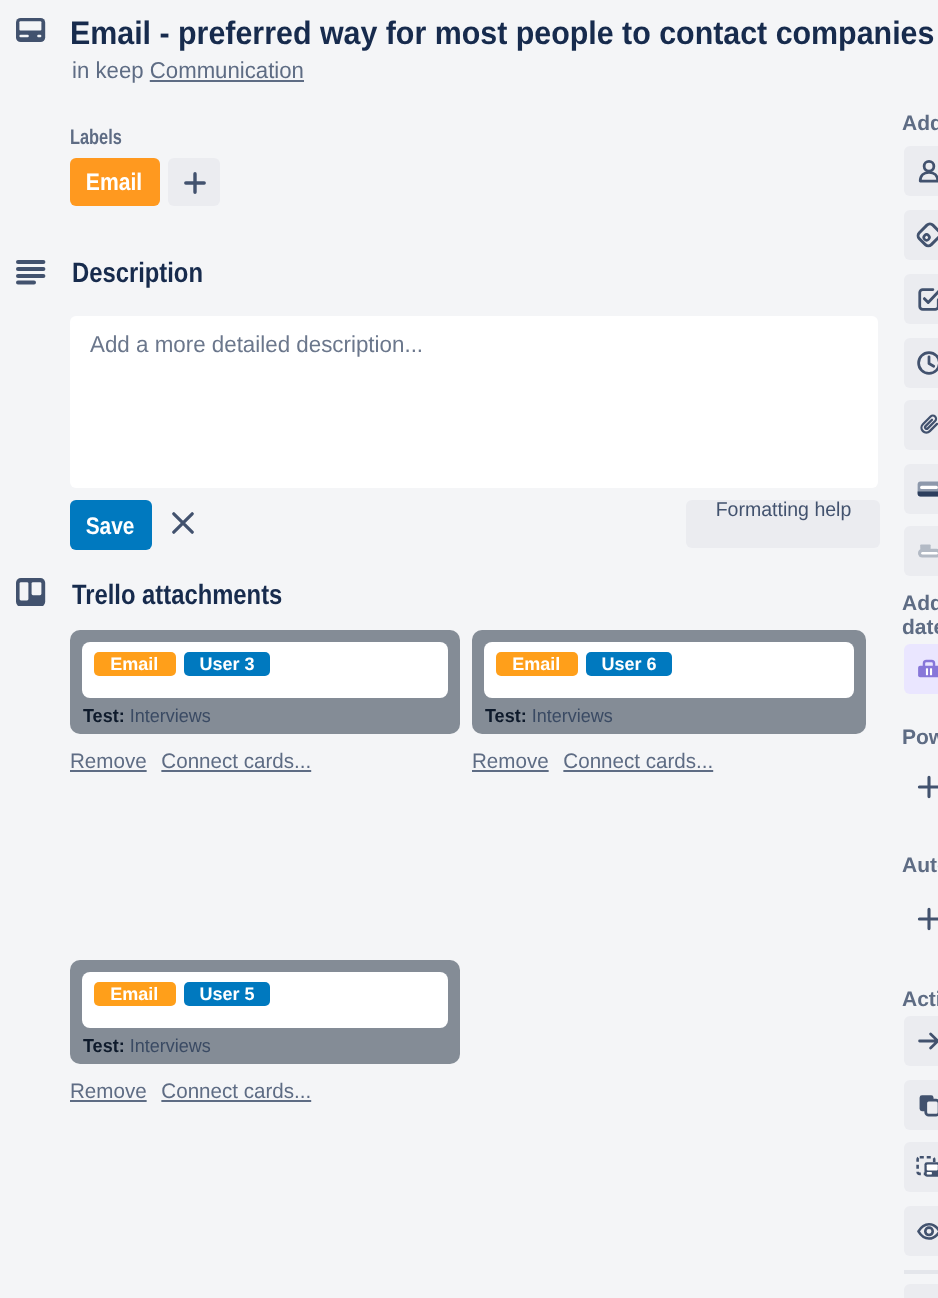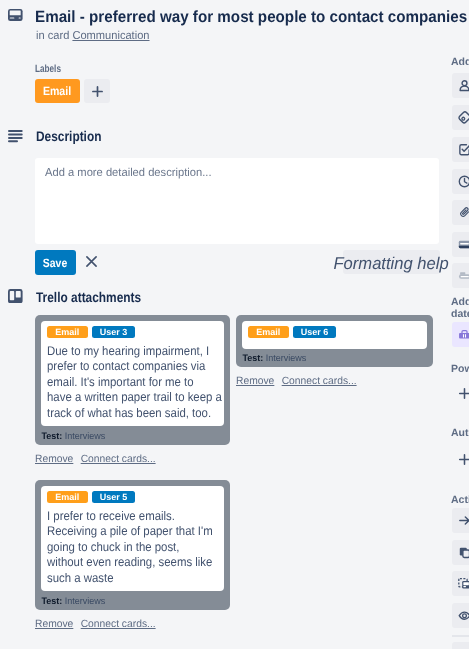--- a/index.html
+++ b/index.html
@@ -51,21 +51,21 @@
   #desc-placeholder { left:10px; top:8px; font-size:11.5px; color:#6b778c; white-space:nowrap;
     transform:scaleX(0.972); transform-origin:0 0; line-height:14px; }
   #btn-save {
     left:35px; top:250px; width:41px; height:25px; background:#0079bf; border-radius:3px;
     color:#fff; font-size:12px; font-weight:bold; display:flex; align-items:center; justify-content:center;
   }
   #btn-save span { display:inline-block; transform:scaleX(0.87); }
   #btn-desc-close { left:86px; top:256px; }
   #btn-format {
     left:343px; top:250px; width:97px; height:24px; background:#ebecf0; border-radius:3px;
-    color:#42526e; font-size:17px; display:flex; align-items:flex-end; justify-content:center;font-style:italic;
+    color:#42526e; font-size:10px; display:flex; align-items:flex-start; justify-content:center;
   }
   #btn-format span { display:inline-block; transform:scaleX(0.976); white-space:nowrap; }
 
   
   #att-icon { left:8px; top:289px; }
   #att-title { left:36px; top:288px; font-size:14px; font-weight:bold; color:#172b4d; line-height:18px;
     transform:scaleX(0.85); transform-origin:0 0; white-space:nowrap;}
 
   .att { position:absolute; }
   .att-frame { background:#848c96; border-radius:5px; padding:6.2px 6.2px 0 6.2px; }
@@ -98,21 +98,21 @@
 
 <div class="abs" id="card-icon">
   <svg width="14.6" height="12" viewBox="0 0 14.6 12">
     <rect x="0" y="0" width="14.6" height="12" rx="2.3" fill="#42526e"></rect>
     <rect x="1.7" y="1.6" width="11.0" height="4.7" rx="0.5" fill="#f4f5f7"></rect>
     <rect x="1.7" y="8.4" width="4.7" height="1.2" rx="0.6" fill="#f4f5f7"></rect>
     <rect x="10.6" y="8.4" width="2.1" height="1.2" rx="0.6" fill="#f4f5f7"></rect>
   </svg>
 </div>
 <div class="abs" id="card-title">Email - preferred way for most people to contact companies</div>
-<div class="abs" id="in-list"><span>in card</span> <span class="lnk">Communication</span></div>
+<div class="abs" id="in-list"><span>in keep</span> <span class="lnk">Communication</span></div>
 
 <div class="abs" id="labels-title">Labels</div>
 <div class="abs" id="labels-row">
     <div class="label-chip" style="background: rgb(255, 153, 31);">
       <span>Email</span>
     </div>
     <div class="label-add">
       <svg width="11" height="11" viewBox="0 0 11 11">
         <path d="M5.5 0.9 V10.1 M0.9 5.5 H10.1" stroke="#42526e" stroke-width="1.7" stroke-linecap="round"></path>
       </svg>
@@ -152,27 +152,20 @@
 </div>
 <div class="abs" id="att-title">Trello attachments</div>
 
 <div id="att-container">
     <div class="att" style="left: 35px; top: 315px; width: 195px;">
       <div class="att-frame">
         <div class="att-inner">
           <div class="chips">
             <div class="chip" style="background:#ff9f1a;width:41px">Email</div>
             <div class="chip" style="background:#0079bf;width:42.4px">User 3</div>
-          </div>
-          <div class="att-text">
-            <div class="att-line">Due to my hearing impairment, I</div>
-            <div class="att-line">prefer to contact companies via</div>
-            <div class="att-line">email. It's important for me to</div>
-            <div class="att-line">have a written paper trail to keep a</div>
-            <div class="att-line">track of what has been said, too.</div>
           </div>
         </div>
         <div class="att-foot"><b>Test:</b> <span>Interviews</span></div>
       </div>
       <div class="att-links"><span>Remove</span><span>Connect cards...</span></div>
     </div>
     <div class="att" style="left: 236px; top: 315px; width: 197px;">
       <div class="att-frame">
         <div class="att-inner">
           <div class="chips">
@@ -184,27 +177,20 @@
       </div>
       <div class="att-links"><span>Remove</span><span>Connect cards...</span></div>
     </div>
     <div class="att" style="left: 35px; top: 480px; width: 195px;">
       <div class="att-frame">
         <div class="att-inner">
           <div class="chips">
             <div class="chip" style="background:#ff9f1a;width:41px">Email</div>
             <div class="chip" style="background:#0079bf;width:42.4px">User 5</div>
           </div>
-          <div class="att-text">
-            <div class="att-line">I prefer to receive emails.</div>
-            <div class="att-line">Receiving a pile of paper that I'm</div>
-            <div class="att-line">going to chuck in the post,</div>
-            <div class="att-line">without even reading, seems like</div>
-            <div class="att-line">such a waste</div>
-          </div>
         </div>
         <div class="att-foot"><b>Test:</b> <span>Interviews</span></div>
       </div>
       <div class="att-links"><span>Remove</span><span>Connect cards...</span></div>
     </div>
   </div>
 
 <div class="abs" id="sidebar">
     <div class="sb-head" style="top: 56px;">Add to card</div>
     <div class="sb-btn" style="top: 73px;">

